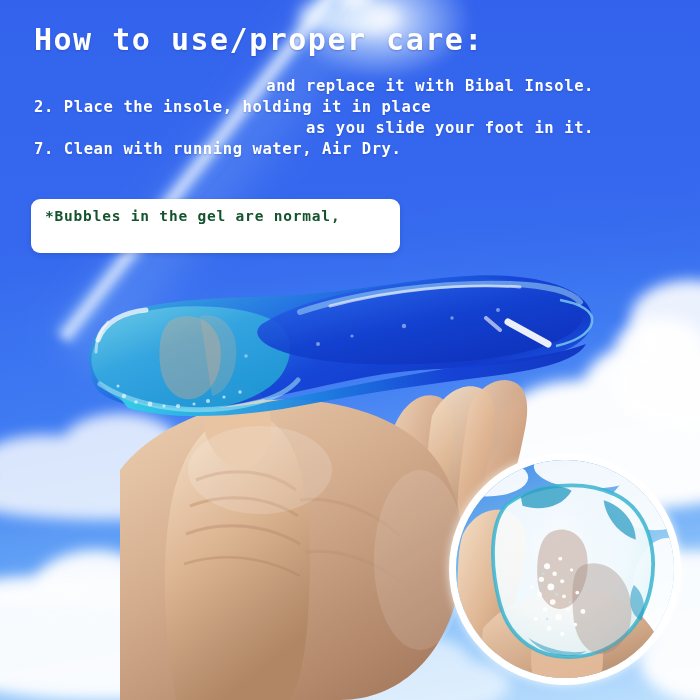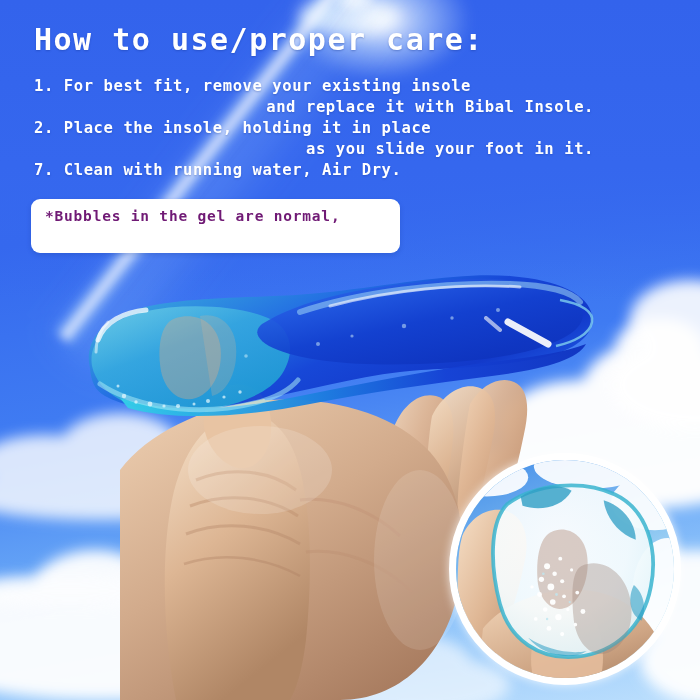--- a/index.html
+++ b/index.html
@@ -105,21 +105,21 @@
   .note-box {
     position:absolute;
     left:31px; top:199px;
     width:369px; height:54px;
     background:#ffffff;
     border-radius:9px;
     box-shadow:0 2px 5px rgba(20,50,140,0.22);
     padding:8px 14px 0 14px;
   }
   .note-line {
-    color:#701a75;
+    color:#14532d;
     font-size:14.5px;
     font-weight:bold;
     line-height:19px;
     letter-spacing:0.8px;
     white-space:pre;
   }
 
   
   .insole-wrap { position:absolute; left:0; top:0; width:700px; height:700px; }
 
@@ -369,21 +369,20 @@
         <circle cx="246" cy="356" r="1.8"></circle>
       </g>
 
       <path d="M560,300 C582,304 594,312 592,322 C590,334 574,342 556,346" stroke="#7fd0ef" stroke-width="2.5" fill="none" opacity="0.8"></path>
     </g>
   </svg>
 
   <div class="title">How to use/proper care:</div>
 
   <div class="steps">
-    <div class="step-line">1. For best fit, remove your existing insole</div>
     <div class="step-line indent">and replace it with Bibal Insole.</div>
     <div class="step-line">2. Place the insole, holding it in place</div>
     <div class="step-line indent">as you slide your foot in it.</div>
     <div class="step-line">7. Clean with running water, Air Dry.</div>
   </div>
 
   <div class="note-box">
     <div class="note-line">*Bubbles in the gel are normal,</div>
   </div>
 

